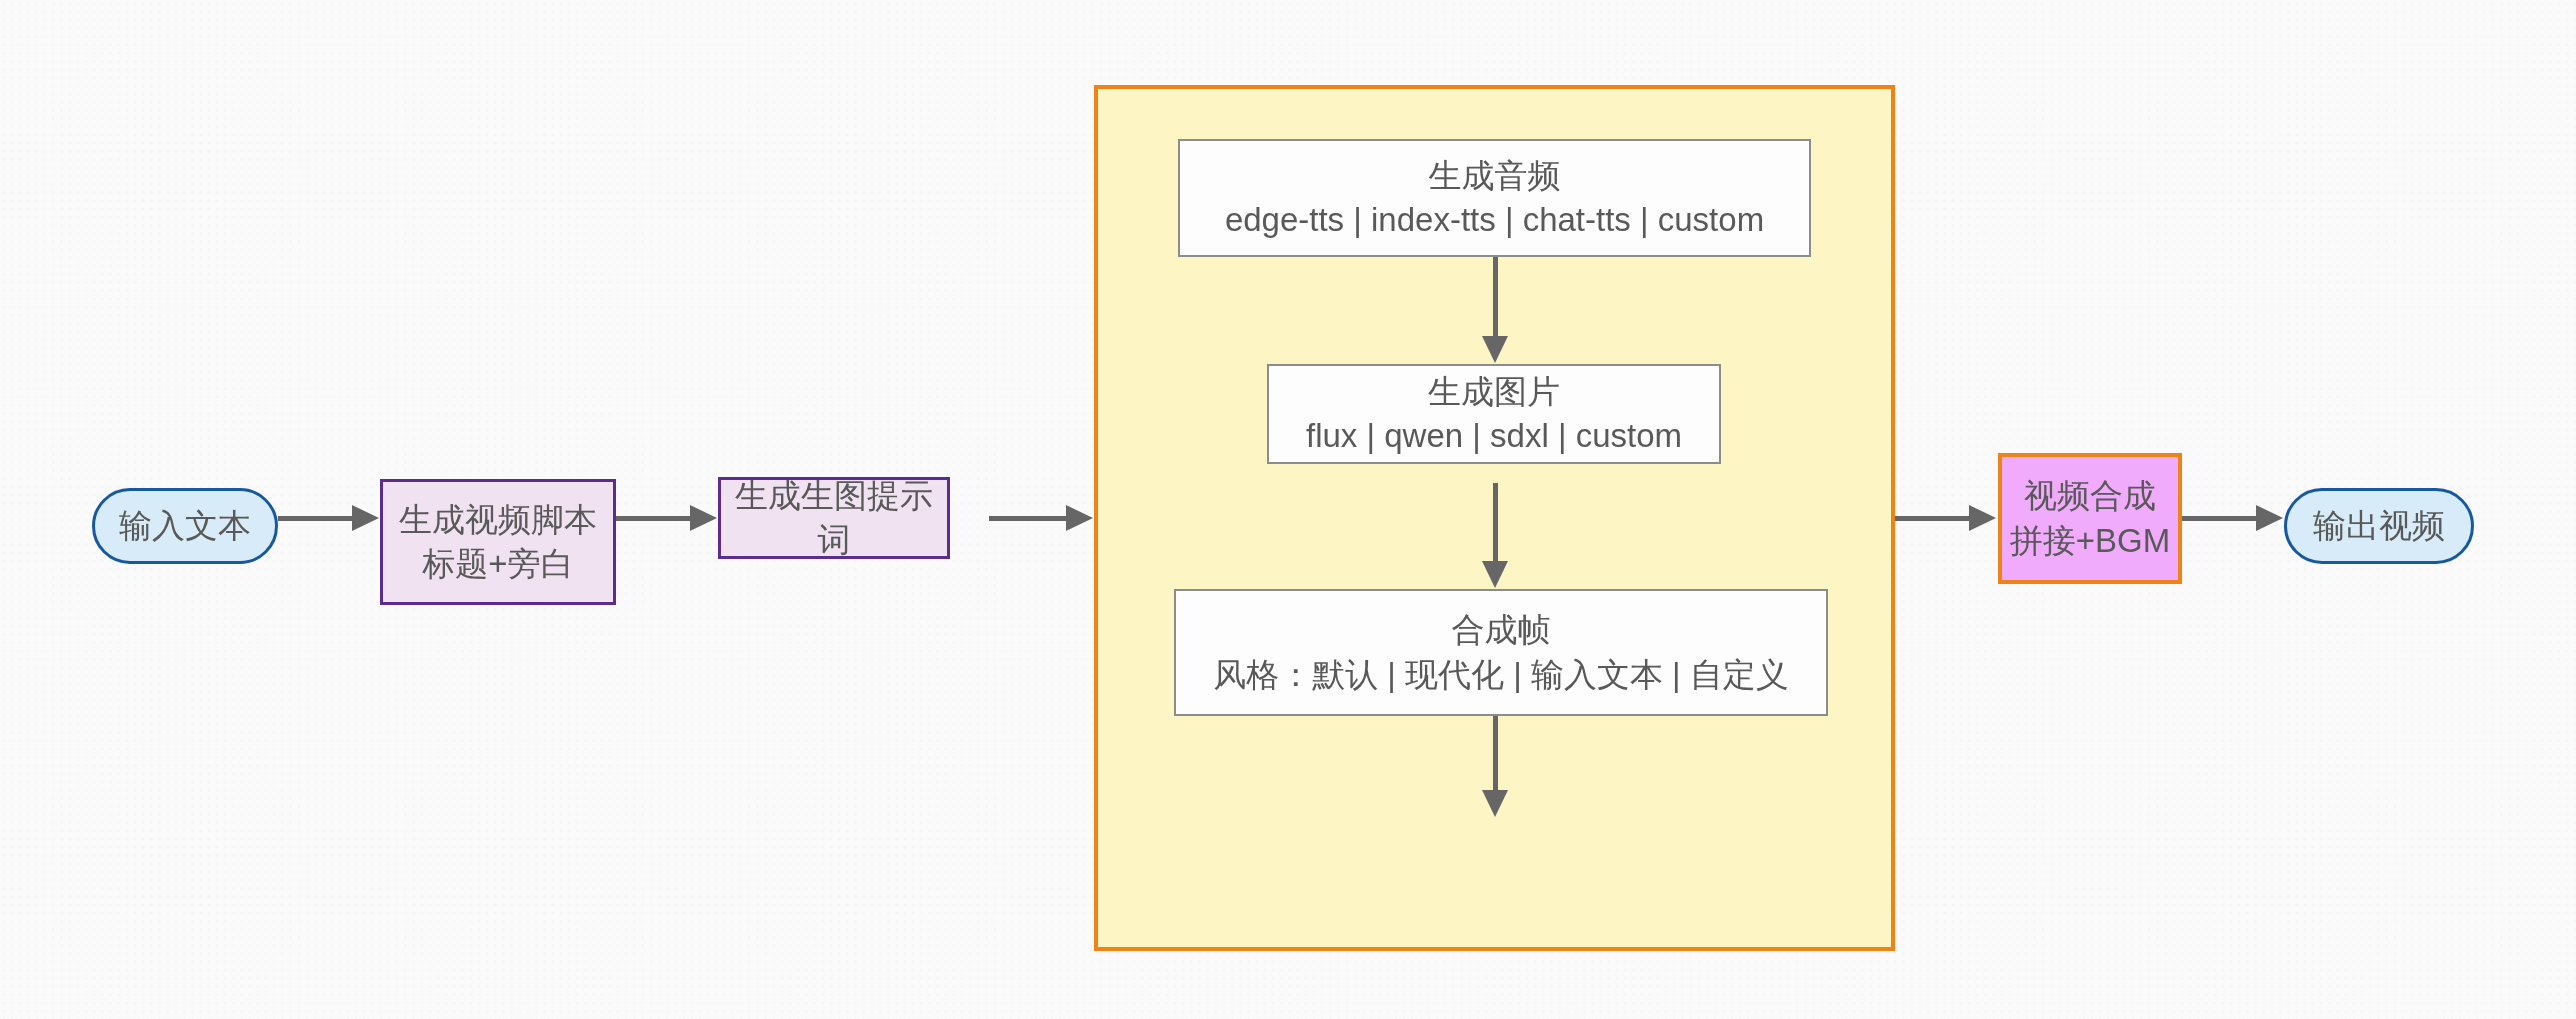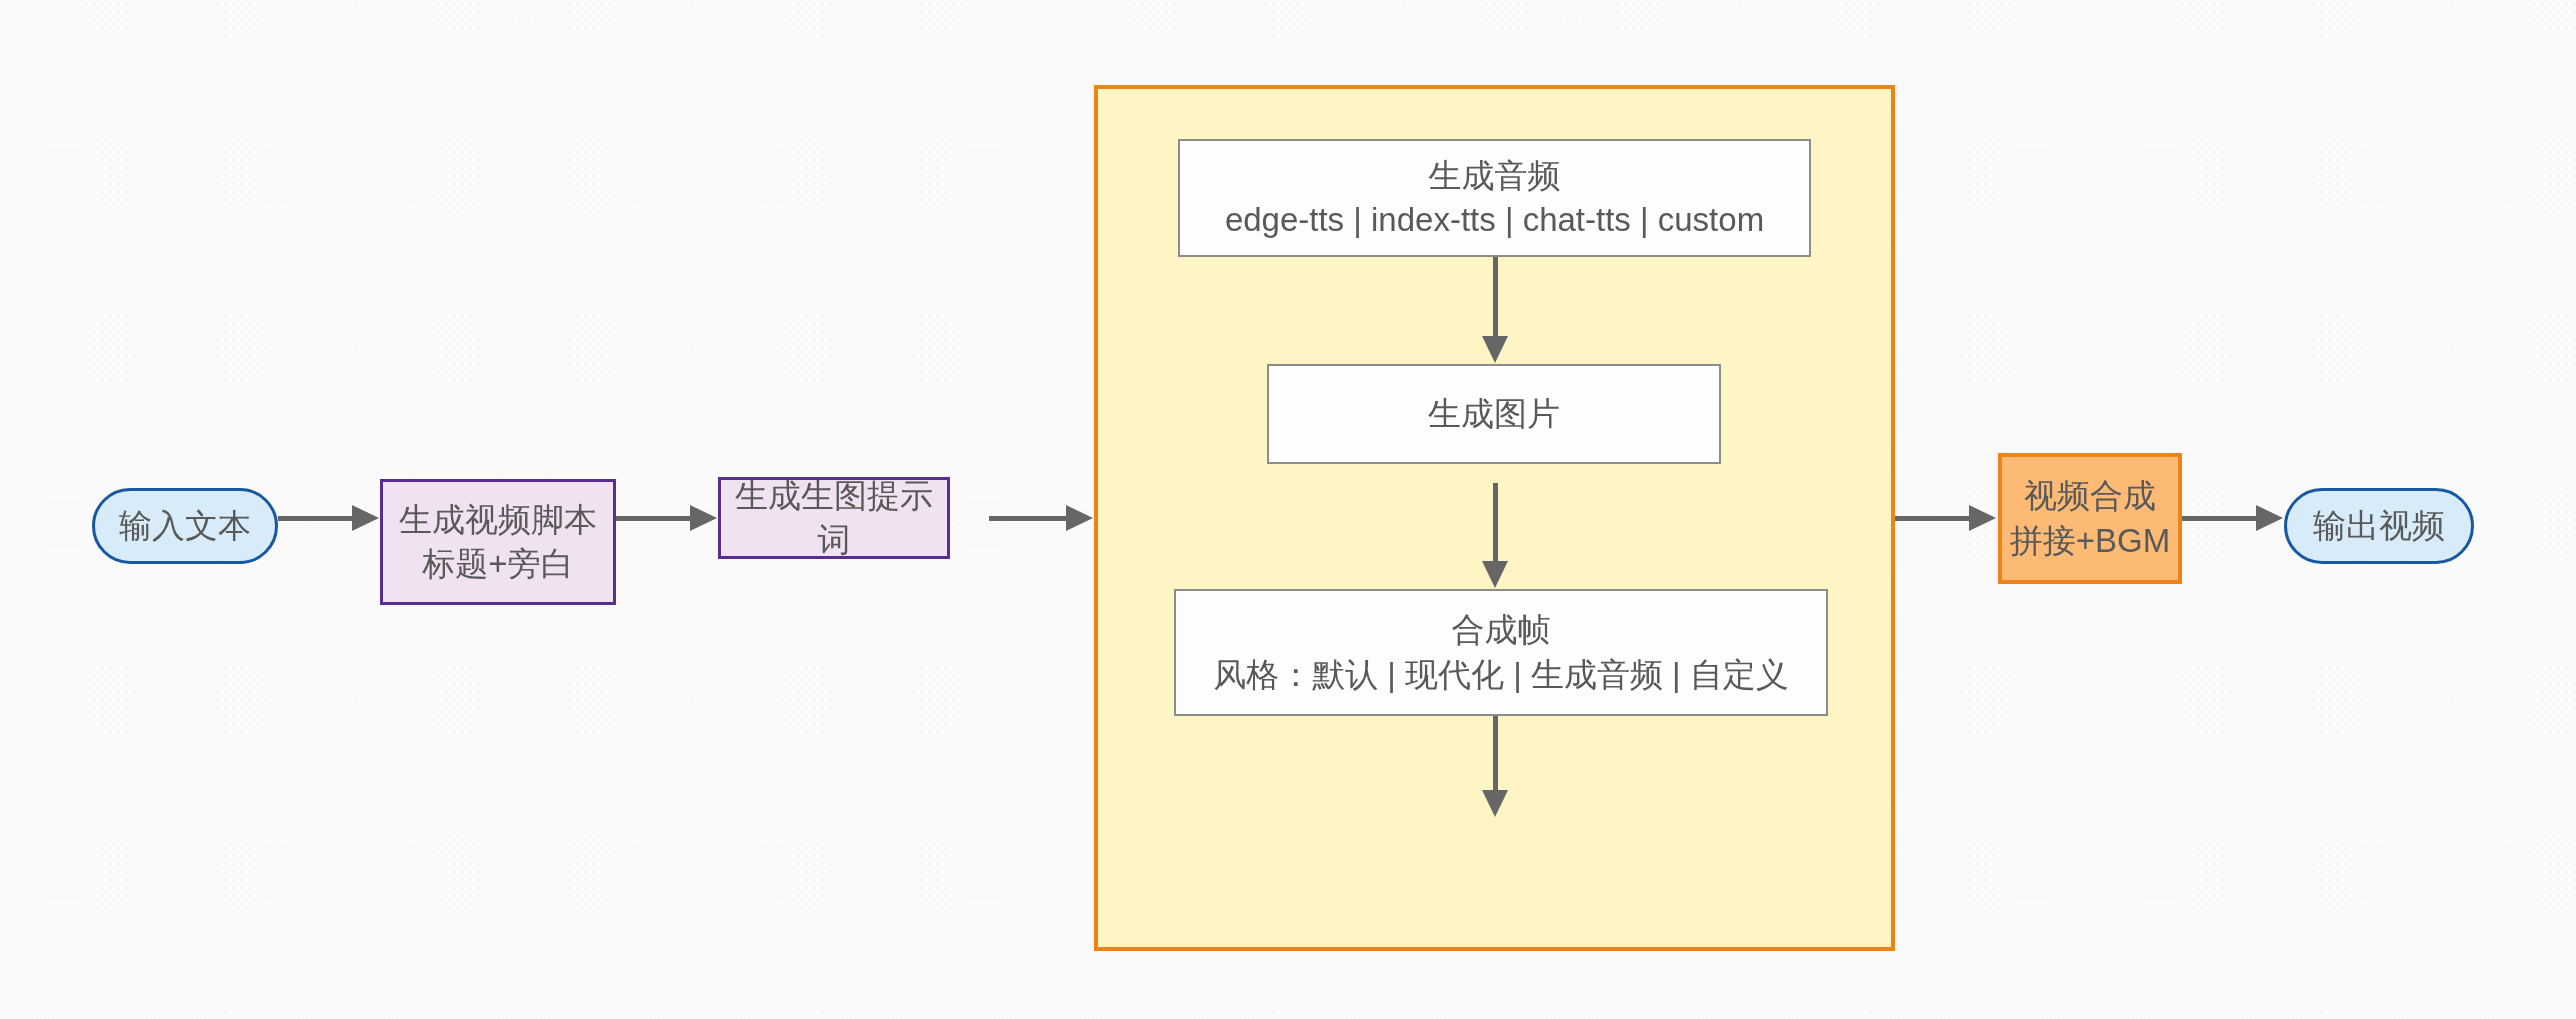--- a/index.html
+++ b/index.html
@@ -44,21 +44,21 @@
     border: 4.5px solid #ee8418;
     background: #fdf5c4;
     z-index: 1;
   }
   .stage {
     border: 2.7px solid #8c8c8c;
     background: #fdfdfd;
   }
   .accent {
     border: 4.5px solid #ee8418;
-    background: #fdba74;
+    background: #f0abfc;
   }
 
   
   .harrow {
     position: absolute;
     height: 4.5px;
     background: #666666;
     z-index: 3;
   }
   .harrow::after {
@@ -132,25 +132,26 @@
     <span>生成生图提示词</span>
   </div>
 
   <div class="node stage" id="n-audio">
     <span>生成音频</span>
     <span>edge-tts | index-tts | chat-tts | custom</span>
   </div>
 
   <div class="node stage" id="n-image">
     <span>生成图片</span>
+    <span>flux | qwen | sdxl | custom</span>
   </div>
 
   <div class="node stage" id="n-frame">
     <span>合成帧</span>
-    <span>风格：默认 | 现代化 | 生成音频 | 自定义</span>
+    <span>风格：默认 | 现代化 | 输入文本 | 自定义</span>
   </div>
 
 
   <div class="node accent" id="n-compose">
     <span>视频合成</span>
     <span>拼接+BGM</span>
   </div>
 
   <div class="node pill" id="n-output">
     <span>输出视频</span>

